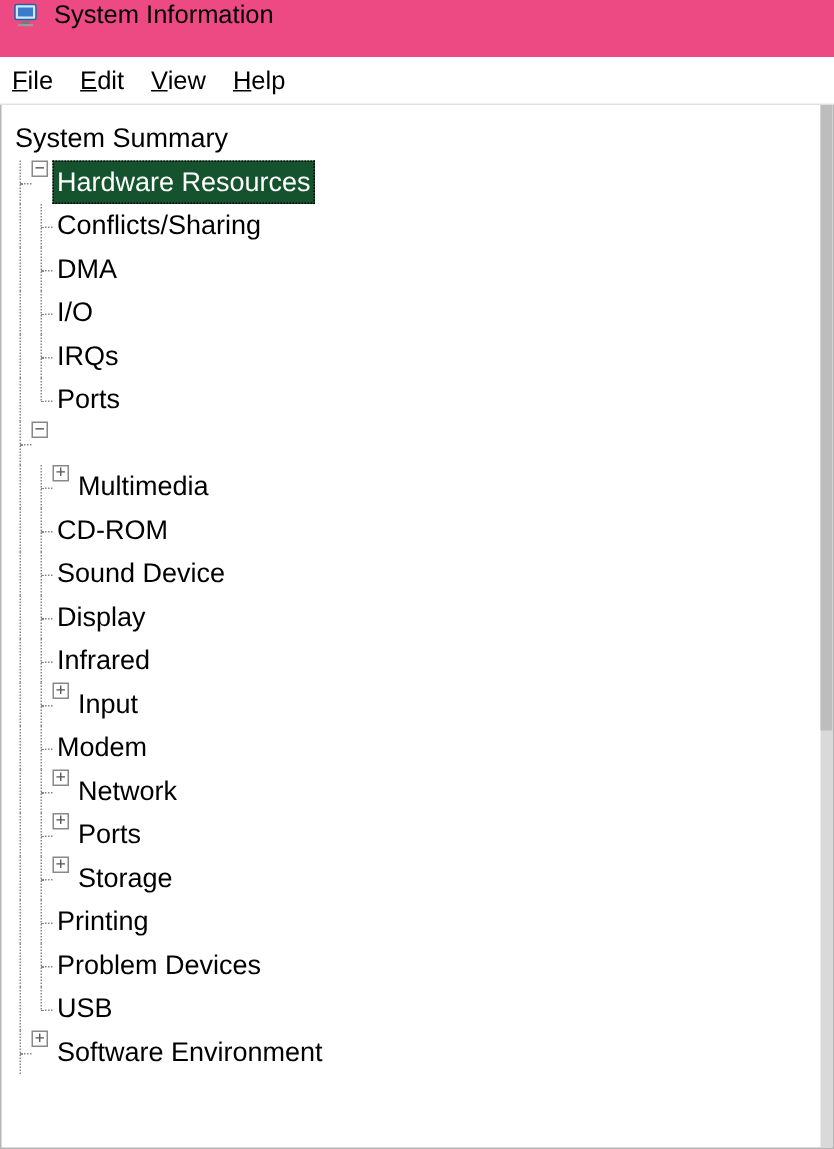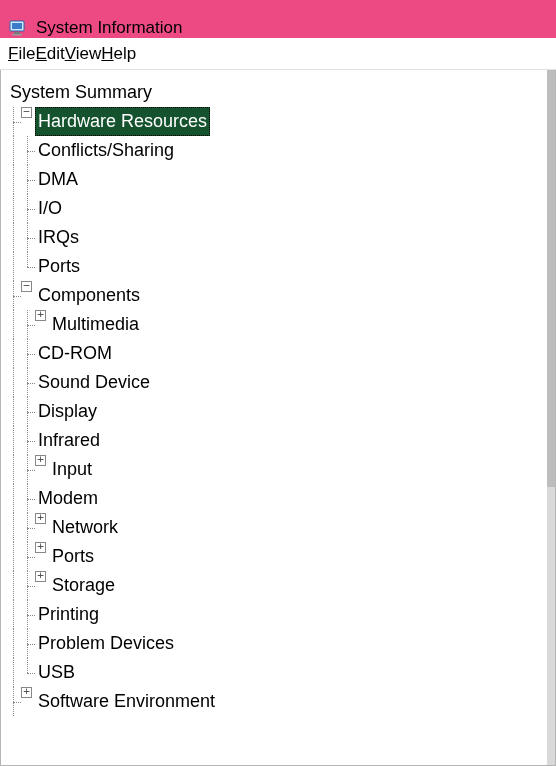--- a/index.html
+++ b/index.html
@@ -9,38 +9,39 @@
     font-family: "Segoe UI", Tahoma, sans-serif;
     font-size: 17px;
     color: #000;
     background: #fff;
     overflow: hidden;
   }
   .titlebar {
     height: 38px;
     background: #ed4a84;
     display: flex;
-    align-items: flex-end;
+    align-items: flex-start;
     padding: 0 8px;
     gap: 8px;
   }
   .titlebar .icon-wrap {
     width: 20px; height: 20px;
     display: flex; align-items: center; justify-content: center;
   }
   .titlebar .title {
     color: #000;
     font-size: 17px;
   }
   .menubar {
     height: 32px;
     background: #fff;
     display: flex;
     align-items: center;
     padding: 0 8px;
+    gap: 18px;
     font-size: 17px;
     border-bottom: 1px solid #e0e0e0;
   }
   .menubar .menuitem {
     cursor: default;
   }
   .menubar .menuitem .ul {
     text-decoration: underline;
   }
   .content {
@@ -188,21 +189,20 @@
       <span class="conn vline"></span>
       <span class="conn vline hline half-top"></span>
       <span class="label">Ports</span>
     </div>
 
     <div class="tree-row">
       <span class="conn vline hline"></span>
       <span class="expander">
           <span class="glyph">−</span>
         </span>
-      <span class="label">Components</span>
     </div>
     <div class="tree-row">
       <span class="conn vline"></span>
       <span class="conn vline hline"></span>
       <span class="expander">
           <span class="glyph">+</span>
         </span>
       <span class="label">Multimedia</span>
     </div>
     <div class="tree-row">

